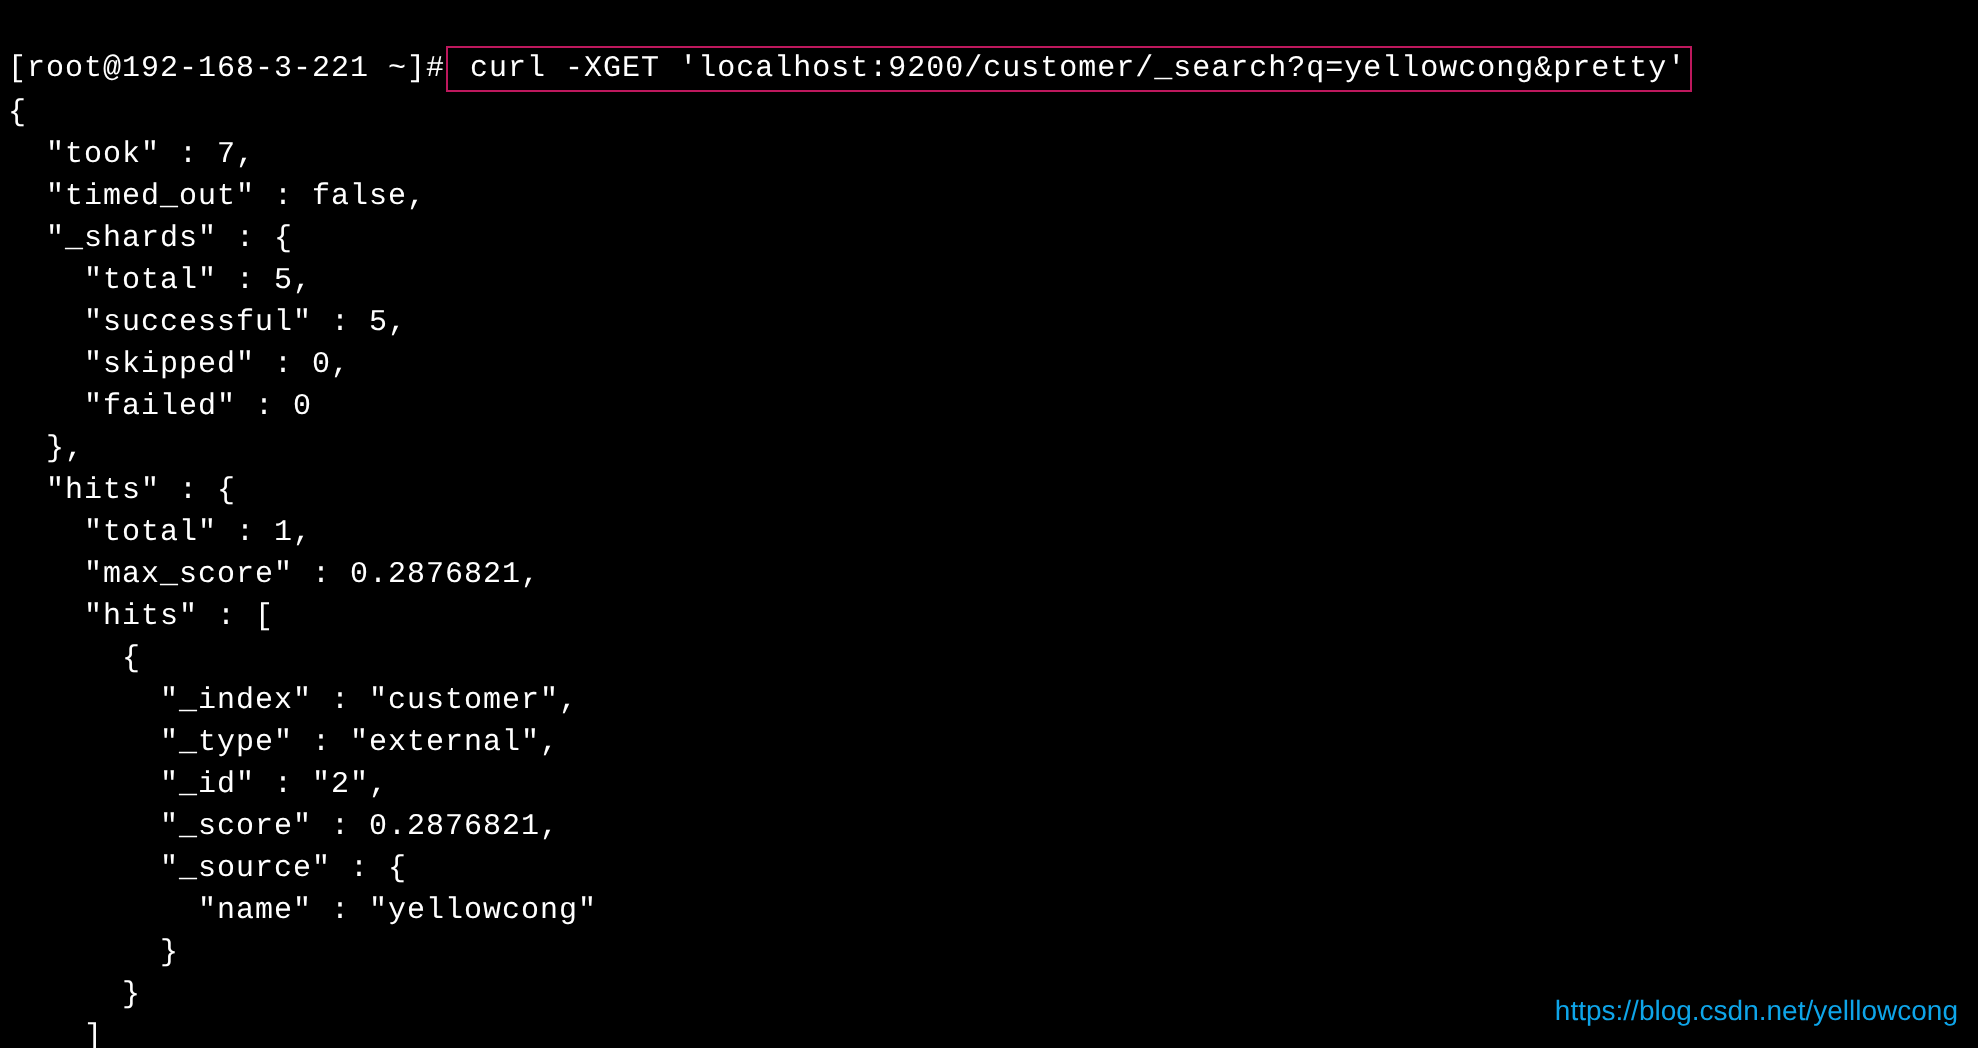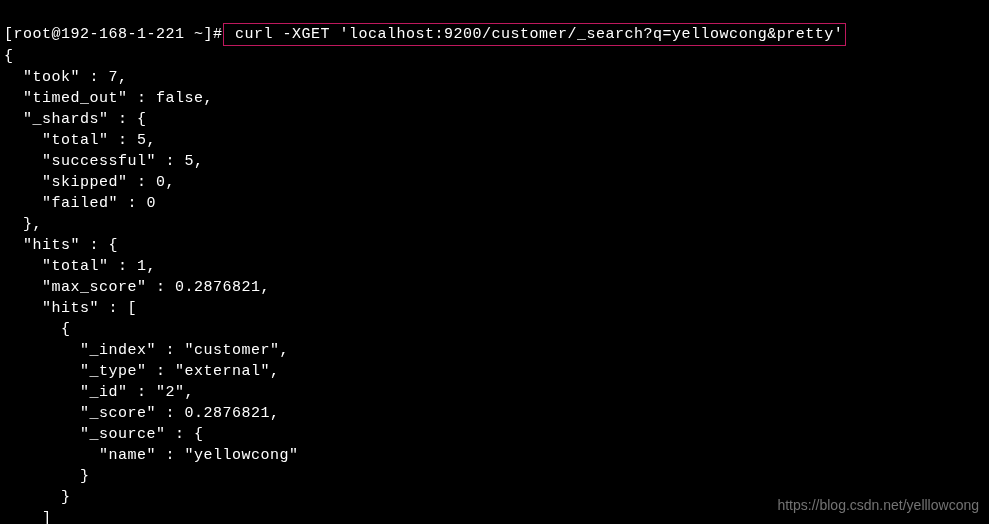--- a/index.html
+++ b/index.html
@@ -27,31 +27,31 @@
     }
     .command-highlight {
       border: 1px solid #be185d;
       display: inline-block;
       padding: 0px 2px;
     }
     .watermark {
       position: absolute;
       bottom: 8px;
       right: 10px;
-      color: #737373;
+      color: #0ea5e9;
       font-family: Arial, sans-serif;
       font-size: 14px;
       letter-spacing: normal;
     }
   </style>
 </head>
 <body>
 
 <div class="terminal">
-<span class="prompt-line">[root@192-168-1-221 ~]#</span><span class="command-highlight"> curl -XGET 'localhost:9200/customer/_search?q=yellowcong&amp;pretty'</span>
+<span class="prompt-line">[root@192-168-3-221 ~]#</span><span class="command-highlight"> curl -XGET 'localhost:9200/customer/_search?q=yellowcong&amp;pretty'</span>
 <span>{</span>
 <span>  "took" : 7,</span>
 <span>  "timed_out" : false,</span>
 <span>  "_shards" : {</span>
 <span>    "total" : 5,</span>
 <span>    "successful" : 5,</span>
 <span>    "skipped" : 0,</span>
 <span>    "failed" : 0</span>
 <span>  },</span>
 <span>  "hits" : {</span>

